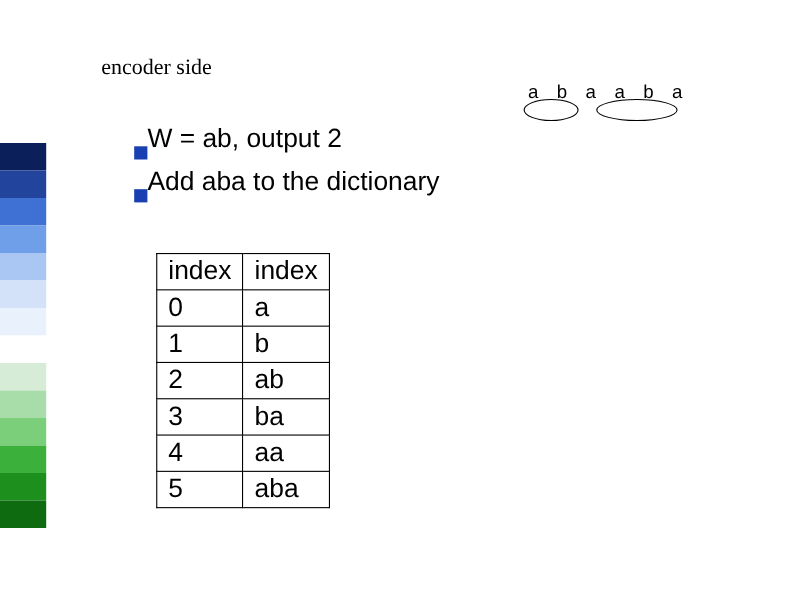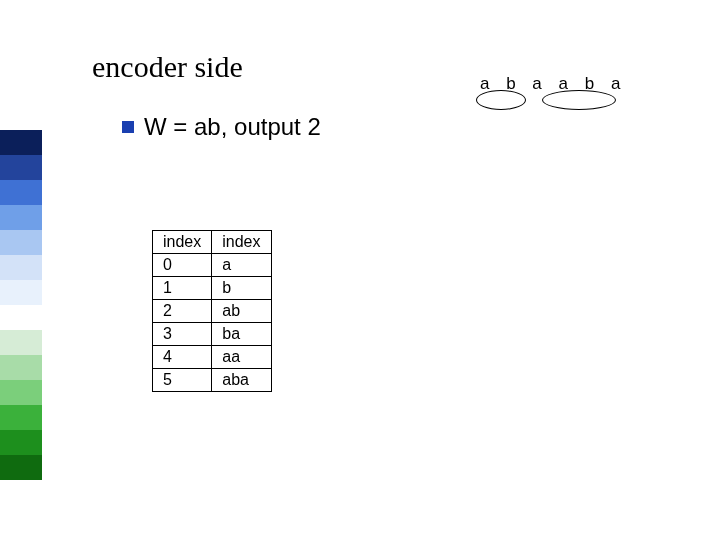--- a/index.html
+++ b/index.html
@@ -41,21 +41,21 @@
   .c12 { background: #3bb13b; }
   .c13 { background: #1d8f1d; }
   .c14 { background: #0f6b0f; }
 
   
   .title {
     position: absolute;
     left: 92px;
     top: 50px;
     font-family: "Times New Roman", Times, serif;
-    font-size: 30px;
+    font-size: 20px;
   }
 
   
   .cornerwrap {
     position: absolute;
     right: 40px;
     top: 68px;
     width: 200px;
     height: 60px;
   }
@@ -89,38 +89,37 @@
   
   .bullets {
     position: absolute;
     left: 122px;
     top: 110px;
     font-size: 24px;
     line-height: 1.45;
   }
   .bullet-row {
     display: flex;
-    align-items: center;
-    gap: 10px;
+    align-items: flex-end;
     margin-bottom: 4px;
   }
   .sqbullet {
     width: 12px;
     height: 12px;
     background: #1a3fb0;
     flex: 0 0 auto;
   }
 
   
   .dict {
     position: absolute;
-    left: 152px;
+    left: 142px;
     top: 230px;
     border-collapse: collapse;
-    font-size: 16px;
+    font-size: 24px;
     padding-left: 20px;
   }
   .dict th, .dict td {
     border: 1.5px solid #000;
     padding: 2px 10px;
     text-align: left;
     font-weight: normal;
   }
 </style>
 </head>
@@ -149,20 +148,24 @@
   <div class="cornerstr">a b a a b a</div>
   <div class="ellipse first"></div>
   <div class="ellipse second"></div>
 </div>
 
 <div class="bullets">
   <div class="bullet-row">
     <div class="sqbullet"></div>
     <span>W  = ab, output   2</span>
   </div>
+  <div class="bullet-row">
+    <div class="sqbullet"></div>
+    <span>Add aba to the dictionary</span>
+  </div>
 </div>
 
 <table class="dict">
   <tbody>
       <tr>
     <th>index</th>
     <th>index</th>
   </tr>
   <tr>
     <td>0</td>

